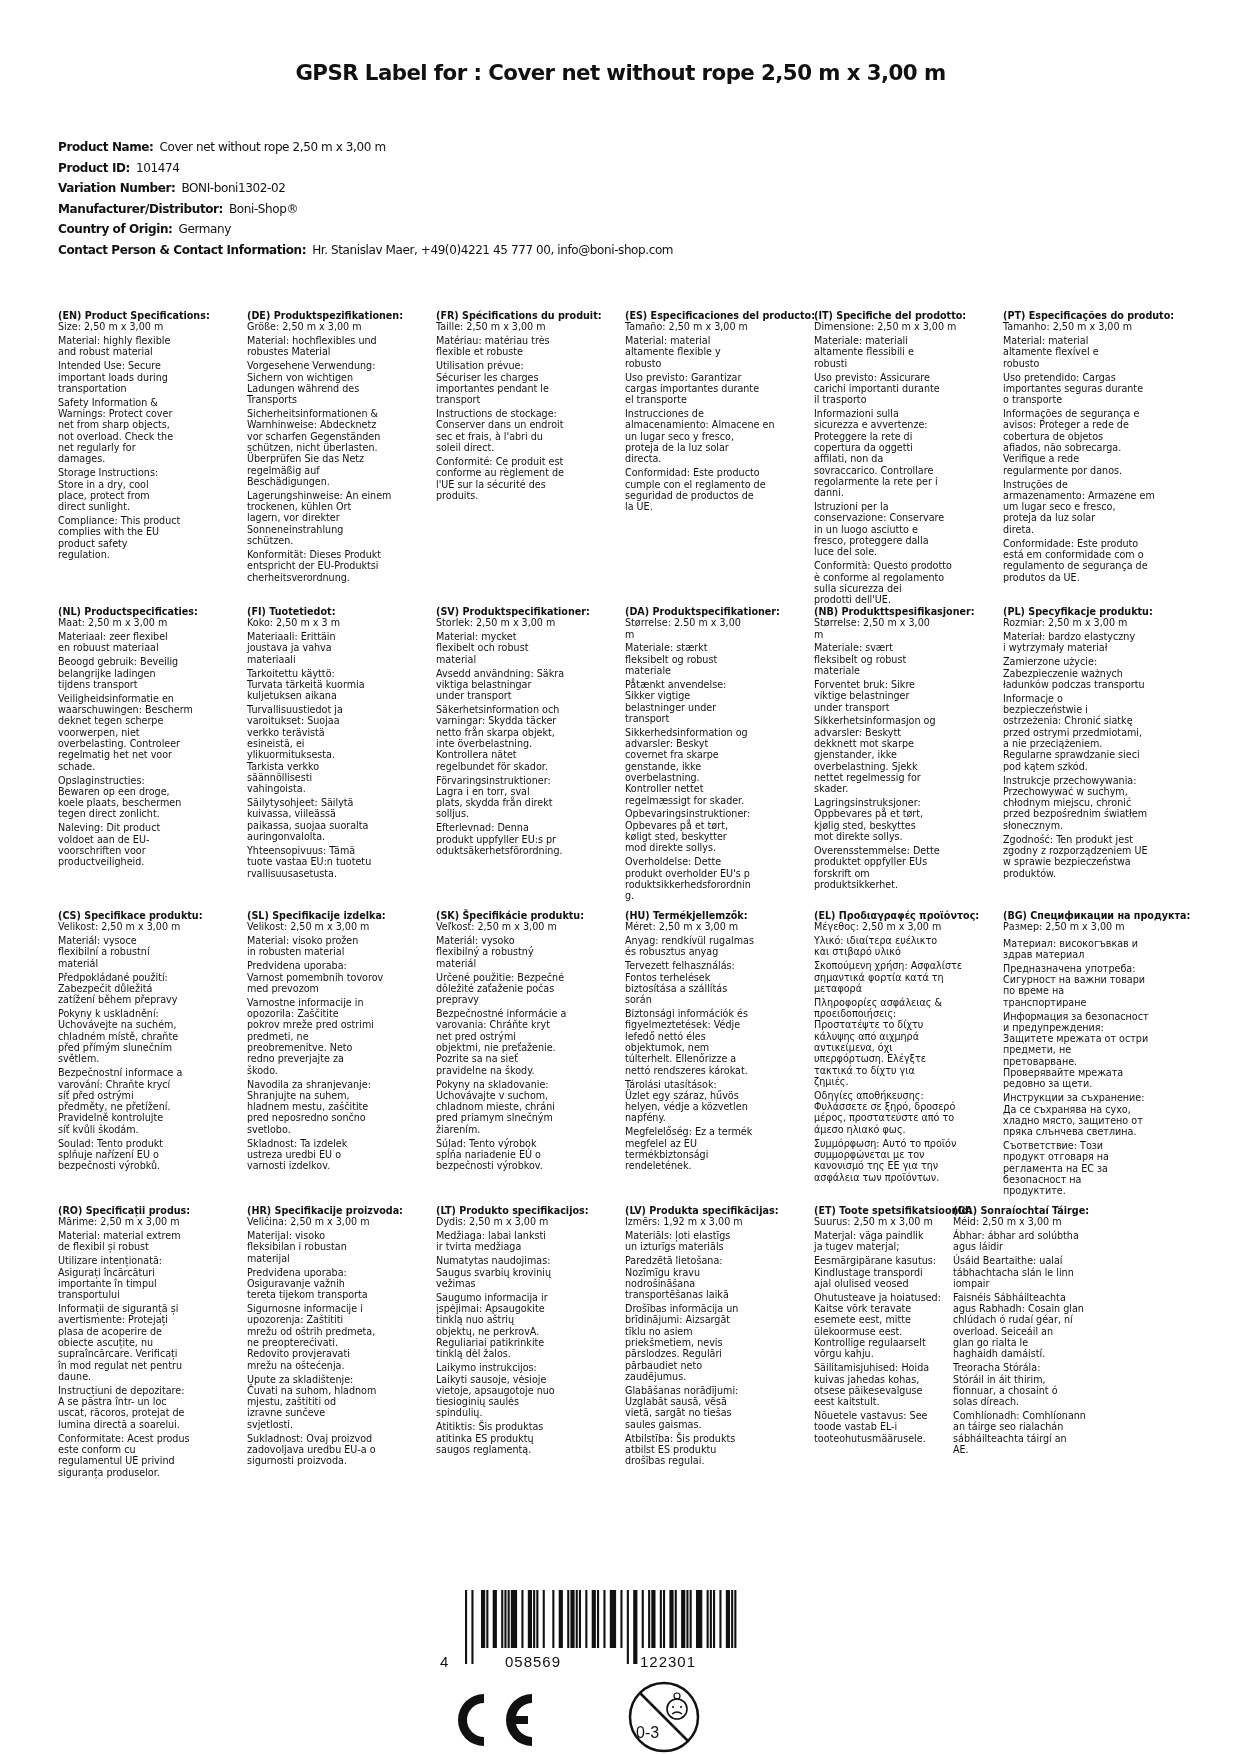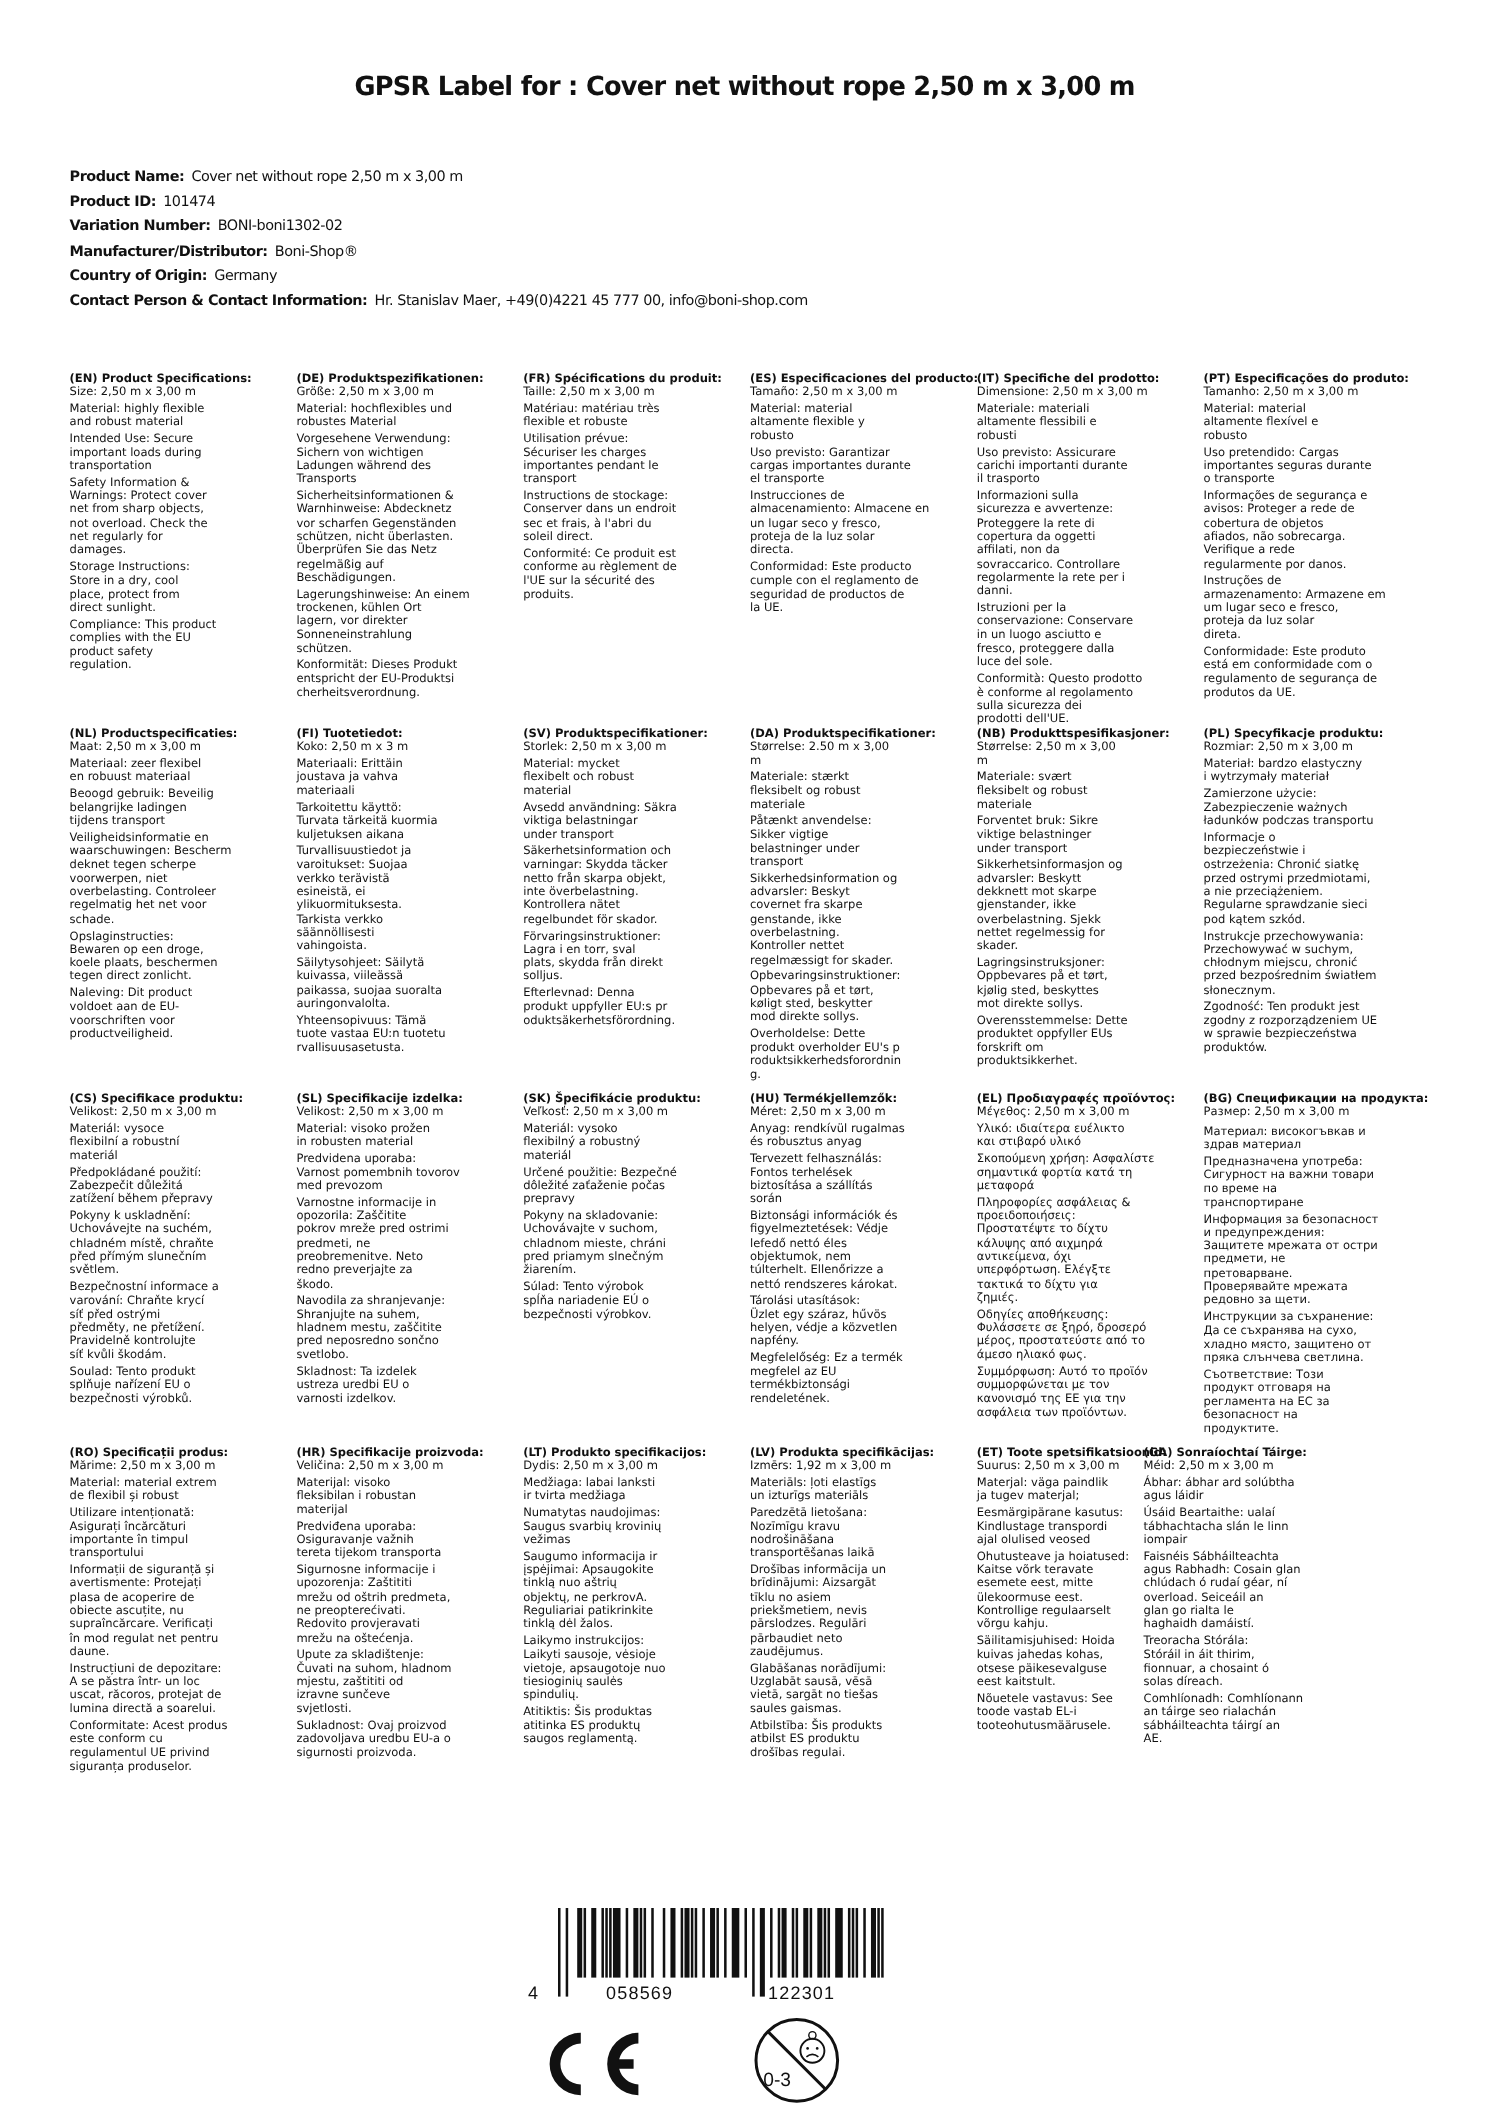--- a/index.html
+++ b/index.html
@@ -378,20 +378,26 @@
     </div>
     <div class="block" style="left: 378px; top: 600px;">
       <div class="h">(SK) Špecifikácie produktu:</div>
       <div class="l">Veľkosť: 2,50 m x 3,00 m</div>
       <div class="l p" style="margin-top: 2.6px;">Materiál: vysoko
 flexibilný a robustný
 materiál</div>
       <div class="l p" style="margin-top: 2.6px;">Určené použitie: Bezpečné
 dôležité zaťaženie počas
 prepravy</div>
+      <div class="l p" style="margin-top: 2.6px;">Bezpečnostné informácie a
+varovania: Chráňte kryt
+net pred ostrými
+objektmi, nie preťaženie.
+Pozrite sa na sieť
+pravidelne na škody.</div>
       <div class="l p" style="margin-top: 2.6px;">Pokyny na skladovanie:
 Uchovávajte v suchom,
 chladnom mieste, chráni
 pred priamym slnečným
 žiarením.</div>
       <div class="l p" style="margin-top: 2.6px;">Súlad: Tento výrobok
 spĺňa nariadenie EÚ o
 bezpečnosti výrobkov.</div>
     </div>
     <div class="block" style="left: 567px; top: 600px;">

